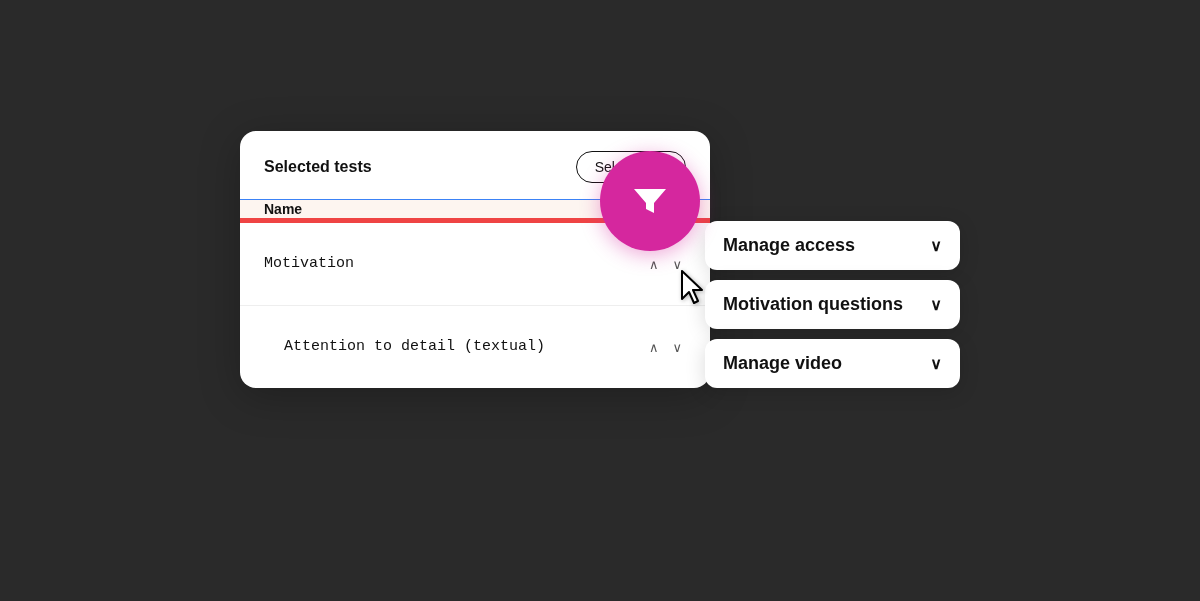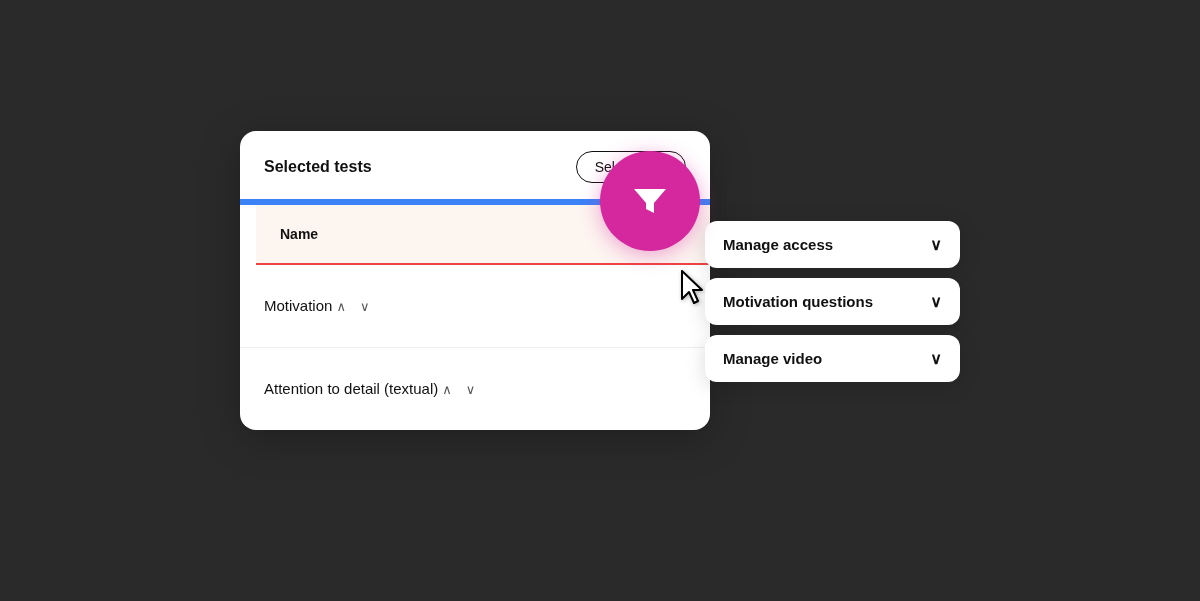--- a/index.html
+++ b/index.html
@@ -32,21 +32,21 @@
       border-radius: 16px;
       box-shadow: 0 8px 40px rgba(0,0,0,0.25);
       overflow: hidden;
     }
 
     .card-header {
       display: flex;
       align-items: center;
       justify-content: space-between;
       padding: 20px 24px 16px;
-      border-bottom: 6px solid #3b82f6;
+      border-bottom: 1px solid #3b82f6;
     }
 
     .card-title {
       font-size: 16px;
       font-weight: 700;
       color: #111111;
     }
 
     .select-tests-btn {
       border: 1.5px solid #111111;
@@ -54,41 +54,42 @@
       border-radius: 50px;
       padding: 7px 18px;
       font-size: 14px;
       font-weight: 500;
       color: #111111;
       cursor: pointer;
     }
 
     .name-row {
       background: #fdf5f0;
-      padding: 20px 24px;
-      border-bottom: 2px solid #ef4444;
-      margin-left: 16px;
+      padding: 0 24px;
+      border-bottom: 5px solid #ef4444;
     }
 
     .name-label {
       font-size: 14px;
       font-weight: 700;
       color: #111111;
     }
 
     .test-row {
       display: flex;
       align-items: center;
-      justify-content: flex-start;
+      justify-content: space-between;
       padding: 32px 24px;
       border-bottom: 1px solid #eeeeee;
+      font-family: Liberation Mono, monospace;
     }
 
     .test-row:last-child {
       border-bottom: none;
+      margin-left: 20px;
     }
 
     .test-name {
       font-size: 15px;
       color: #111111;
       font-weight: 400;
     }
 
     .row-controls {
       display: flex;
@@ -161,21 +162,21 @@
       border-radius: 12px;
       display: flex;
       align-items: center;
       justify-content: space-between;
       padding: 14px 18px;
       box-shadow: 0 4px 20px rgba(0,0,0,0.15);
       cursor: pointer;
     }
 
     .dropdown-label {
-      font-size: 15px;
+      font-size: 18px;
       font-weight: 700;
       color: #111111;
     }
 
     .dropdown-chevron {
       font-size: 16px;
       color: #111111;
       font-weight: 600;
     }
   </style>

